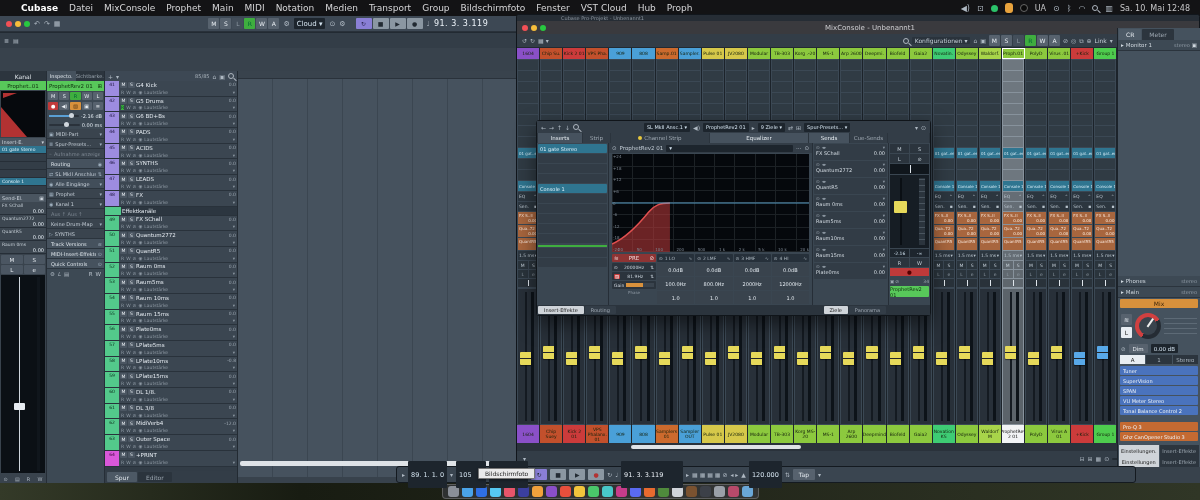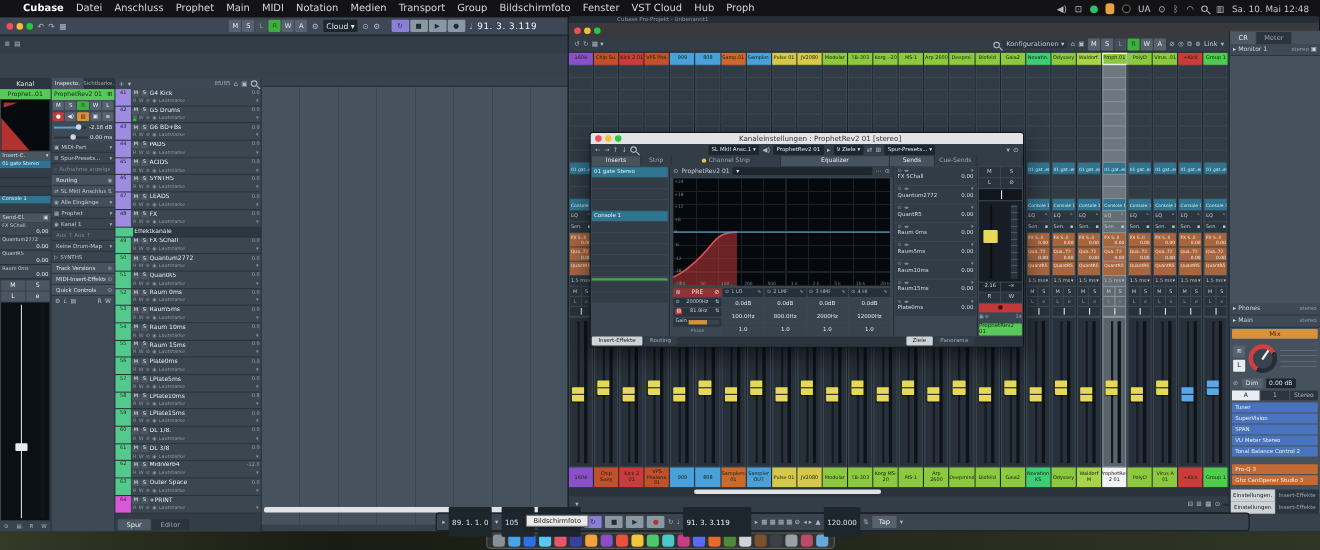--- a/index.html
+++ b/index.html
@@ -235,21 +235,21 @@
 </style>
 </head>
 <body>
 
 <div id="menubar">
   <span class="glyph"></span>
   <span class="app">Cubase</span>
 
     <span class="mi">Datei</span>
 
-    <span class="mi">Anschluss</span>
+    <span class="mi">MixConsole</span>
 
     <span class="mi">Prophet</span>
 
     <span class="mi">Main</span>
 
     <span class="mi">MIDI</span>
 
     <span class="mi">Notation</span>
 
     <span class="mi">Medien</span>
@@ -1083,20 +1083,21 @@
 <div id="ascroll" class="ab"></div>
 
 <div id="mixwin" class="ab">
   <div class="peek">Cubase Pro-Projekt - Unbenannt1</div>
   <div class="mtitle">
     <span class="tl">
         <i class="r"></i>
         <i class="y"></i>
         <i class="g"></i>
       </span>
+    <span class="cap">MixConsole - Unbenannt1</span>
   </div>
   <div class="mtoolbar">
     <span class="glyph">↺</span>
     <span class="glyph">↻</span>
     <span class="glyph">▦ ▾</span>
     <span style="margin-left:auto"></span>
     <i class="mag"></i>
     <span class="sel"><span>Konfigurationen</span> ▾</span>
     <span class="glyph">⌂</span>
     <span class="glyph">▣</span>
@@ -2523,28 +2524,20 @@
   <div class="crtabs2" style="margin-top:auto">
 
       <span class="act">Einstellungen</span>
 
       <span>Insert-Effekte</span>
 
   </div>
 </div>
 
 <div id="dlg" class="ab">
-  <div class="dtitle">
-    <span class="tl">
-        <i class="r"></i>
-        <i class="y"></i>
-        <i class="g"></i>
-      </span>
-    <span class="cap">Kanaleinstellungen : ProphetRev2 01 [stereo]</span>
-  </div>
   <div class="dtoolbar">
     <span class="glyph">←</span>
     <span class="glyph">→</span>
     <span class="glyph">↑</span>
     <span class="glyph">↓</span>
     <i class="mag"></i>
     <span style="margin-left:auto"></span>
     <span class="inset"><span>SL MkII Ansc.1</span>&nbsp;▾</span>
     <span class="glyph">◀)</span>
     <span class="inset">

